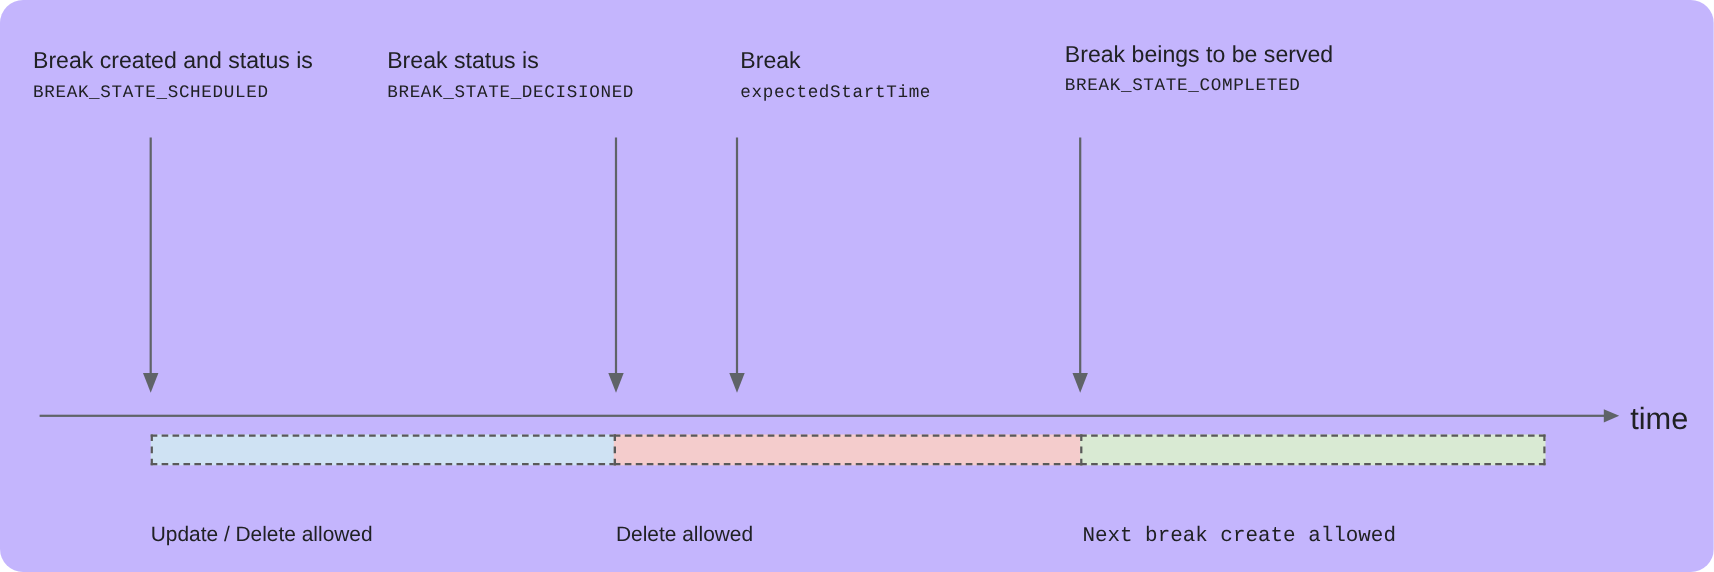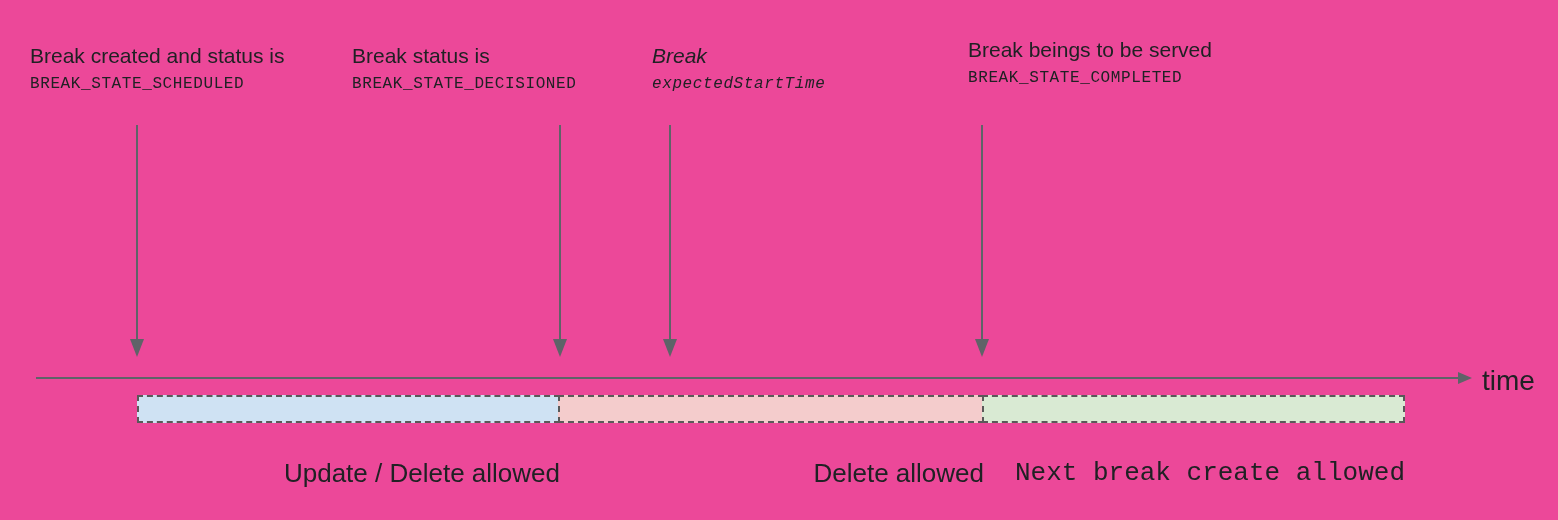--- a/index.html
+++ b/index.html
@@ -8,22 +8,23 @@
     background: #ffffff;
   }
   body {
     font-family: "Liberation Sans", sans-serif;
     color: #202124;
   }
   .canvas {
     position: relative;
     width: 1558px;
     height: 520px;
-    background: #ec4899;
+    background: #c4b5fd;
     overflow: hidden;
+    border-radius: 21px;
   }
   
   .annotation {
     position: absolute;
     font-size: 21px;
     line-height: 28px;
     white-space: nowrap;
   }
   .annotation .code {
     font-family: "Liberation Mono", "DejaVu Sans Mono", monospace;
@@ -92,42 +93,42 @@
     box-sizing: border-box;
     border: 2px dashed #595959;
   }
   .bar + .bar { margin-left: -2px; }
   .bar.b1 { width: 423px; }
   .bar.b2 { width: 426px; }
   .bar.b3 { width: 423px; }
   
   .seg-label {
     position: absolute;
-    top: 458px;
-    font-size: 26px;
-    text-align: right;
+    top: 476px;
+    font-size: 19px;
+    text-align: left;
   }
   .seg-label.l1 { left: 137px;  width: 423px; }
   .seg-label.l2 { left: 560px;  width: 424px; }
   .seg-label.l3 { left: 984px;  width: 421px; font-family: Liberation Mono, monospace; }
 </style>
 </head>
 <body>
 
 <div class="canvas">
 
   <div class="annotation" style="left:30px; top:42px;">
     <div class="sans">Break created and status is</div>
     <div class="code">BREAK_STATE_SCHEDULED</div>
   </div>
   <div class="annotation" style="left:352px; top:42px;">
     <div class="sans">Break status is</div>
     <div class="code">BREAK_STATE_DECISIONED</div>
   </div>
-  <div class="annotation" style="left:652px; top:42px;font-style:italic;">
+  <div class="annotation" style="left:673px; top:42px;">
     <div class="sans">Break</div>
     <div class="code">expectedStartTime</div>
   </div>
   <div class="annotation" style="left:968px; top:36px;">
     <div class="sans">Break beings to be served</div>
     <div class="code">BREAK_STATE_COMPLETED</div>
   </div>
 
   <div class="varrow" style="left:130px;">
     <div class="shaft"></div>

